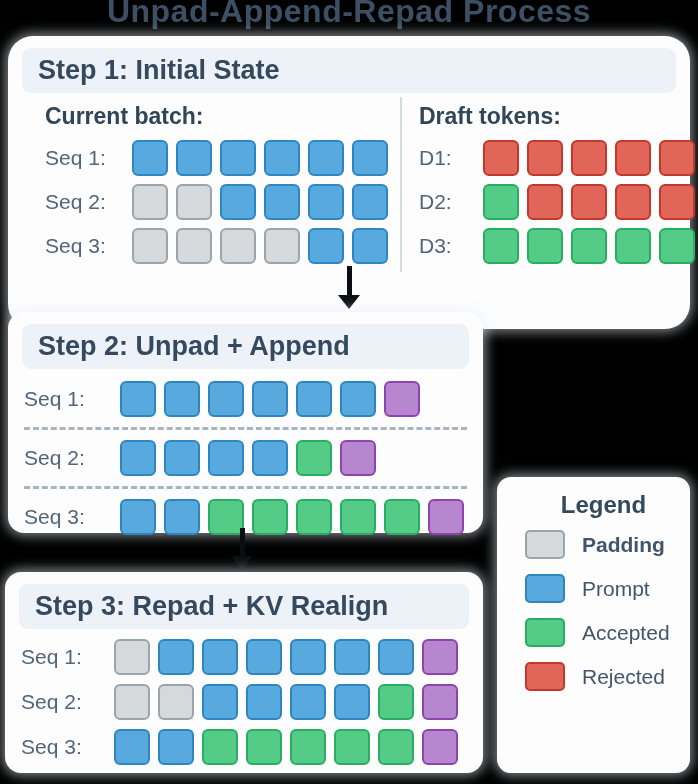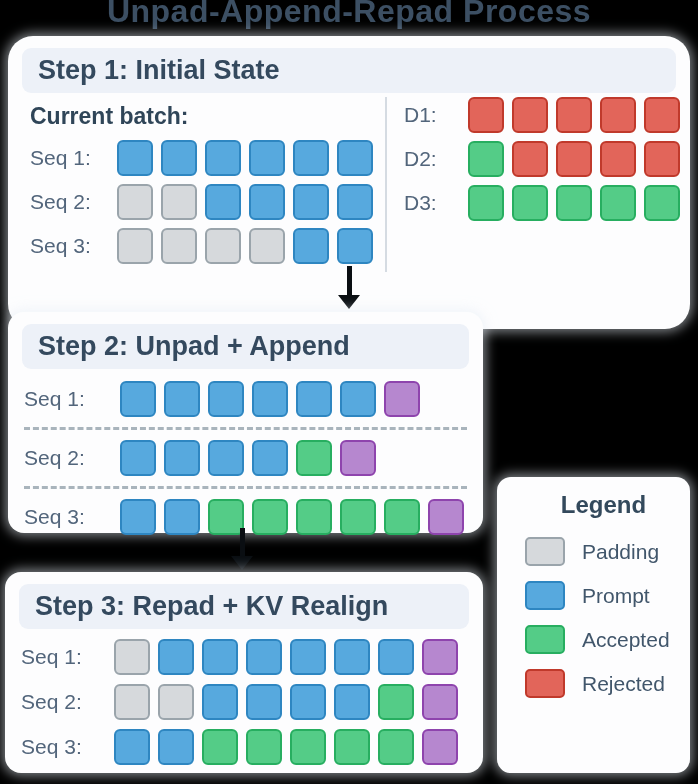--- a/index.html
+++ b/index.html
@@ -16,21 +16,21 @@
     box-shadow:0 0 12px 3px rgba(232,238,246,.55);
     box-sizing:border-box;
   }
   #step1{left:8px;top:36px;width:682px;height:293px;border-radius:25px;}
   #step2{left:8px;top:312px;width:475px;height:221px;}
   #step3{left:5px;top:572px;width:478px;height:201px;}
   .strip{
     background:#edf1f8;border-radius:9px;margin:12px 14px 4px;padding:7px 16px;
     font-size:27px;font-weight:bold;color:#34495e;
   }
-  .cols{display:flex;padding:0 22px;margin-top:4px;}
+  .cols{display:flex;padding:0 22px;margin-top:4px;margin-left:15px;}
   .col-left{width:355px;flex:0 0 355px;}
   .col-right{flex:1;border-left:2px solid #d5dbe2;padding-left:17px;}
   .col-heading{font-size:23px;font-weight:bold;color:#2f4558;margin:6px 0 10px;}
   .seq-row{display:flex;align-items:center;margin-bottom:8px;gap:12px;}
   .row-label{font-size:21px;color:#52657b;flex:0 0 auto;}
   #s1-left .row-label{width:75px;}
   #s1-right .row-label{width:52px;}
   #s2-rows .row-label{width:84px;}
   #s3-rows .row-label{width:81px;}
   .tokens{display:flex;gap:8px;}
@@ -46,21 +46,21 @@
   .arrow{position:absolute;display:flex;flex-direction:column;align-items:center;width:22px;}
   #arrow1{left:338px;top:266px;}
   #arrow2{left:231px;top:528px;}
   .shaft{width:5px;background:#0a0e12;}
   #arrow1 .shaft{height:29px;}
   #arrow2 .shaft{height:28px;}
   .head{width:0;height:0;border:solid transparent;border-width:14px 11px 0 11px;border-top-color:#0a0e12;}
   #legend{left:497px;top:477px;width:193px;height:296px;border-radius:14px;}
   .legend-title{text-align:center;font-size:24px;font-weight:bold;color:#33495c;margin-top:14px;padding-left:20px;}
   .legend-item{display:flex;align-items:center;margin:15px 0 0 28px;}
-  .legend-item:first-of-type{margin-top:18px;}
+  .legend-item:first-of-type{margin-top:11px;font-weight:bold;}
   .swatch{width:40px;height:29px;border:2.5px solid;border-radius:5px;box-sizing:border-box;flex:0 0 auto;}
   .legend-label{margin-left:17px;font-size:21px;color:#41566b;}
 </style>
 </head>
 <body>
 
 <div class="title">Unpad-Append-Repad Process</div>
 
 <section class="panel" id="step1">
   <div class="strip">Step 1: Initial State</div>
@@ -97,20 +97,21 @@
               <span class="token" style="background: rgb(214, 217, 220); border-color: rgb(154, 164, 171);"></span>
               <span class="token" style="background: rgb(214, 217, 220); border-color: rgb(154, 164, 171);"></span>
               <span class="token" style="background: rgb(214, 217, 220); border-color: rgb(154, 164, 171);"></span>
               <span class="token" style="background: rgb(87, 169, 222); border-color: rgb(46, 134, 193);"></span>
               <span class="token" style="background: rgb(87, 169, 222); border-color: rgb(46, 134, 193);"></span>
             </span>
           </div>
         </div>
     </div>
     <div class="col-right">
+      <div class="col-heading">Draft tokens:</div>
       <div id="s1-right">
           <div class="seq-row">
             <span class="row-label">D1:</span>
             <span class="tokens">
               <span class="token" style="background: rgb(226, 101, 90); border-color: rgb(192, 57, 43);"></span>
               <span class="token" style="background: rgb(226, 101, 90); border-color: rgb(192, 57, 43);"></span>
               <span class="token" style="background: rgb(226, 101, 90); border-color: rgb(192, 57, 43);"></span>
               <span class="token" style="background: rgb(226, 101, 90); border-color: rgb(192, 57, 43);"></span>
               <span class="token" style="background: rgb(226, 101, 90); border-color: rgb(192, 57, 43);"></span>
             </span>

